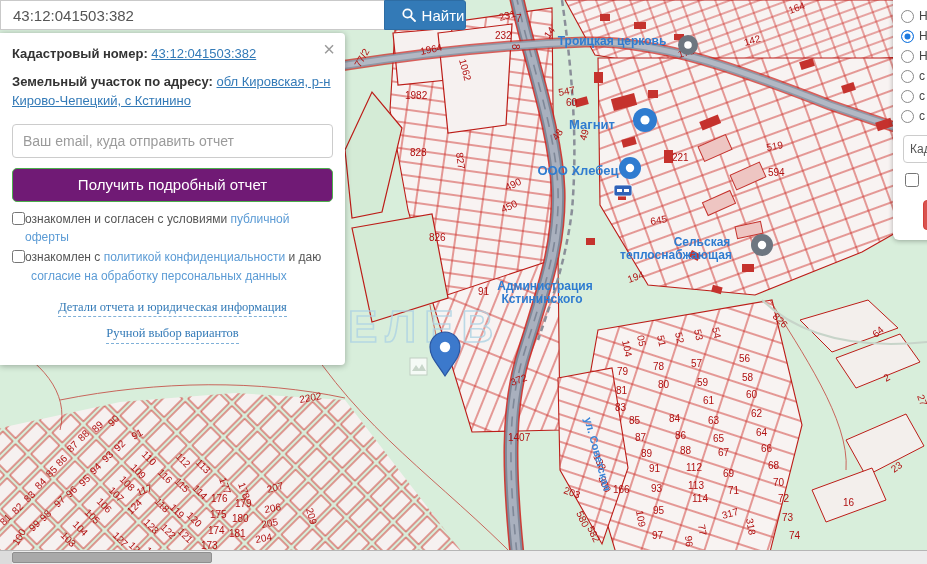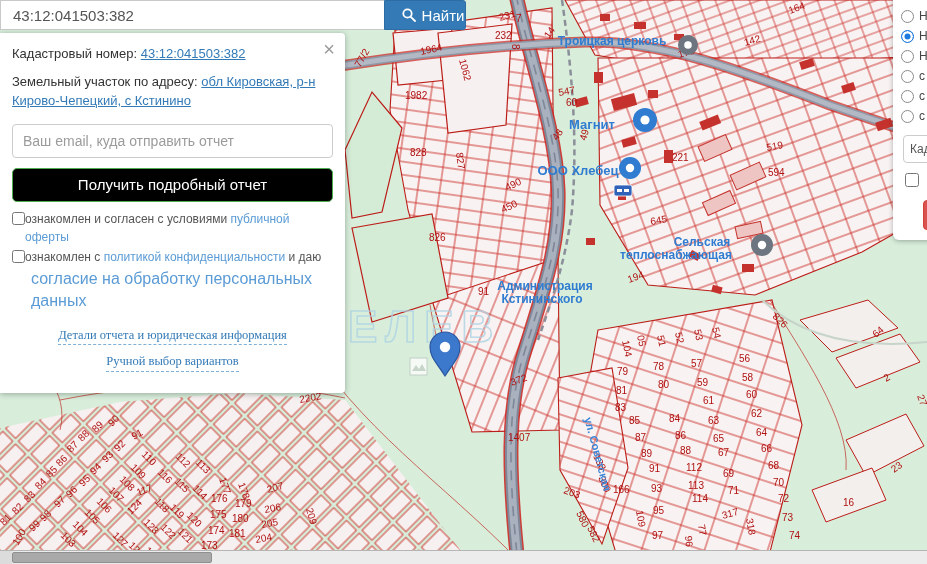--- a/index.html
+++ b/index.html
@@ -25,38 +25,38 @@
     font:15px "Liberation Sans",sans-serif;display:flex;align-items:center;justify-content:center;
     gap:6px;cursor:pointer;border-radius:0 3px 3px 0;box-sizing:border-box;padding-left:16px;
   }
   
   .panel{
     position:absolute;left:0;top:33px;width:345px;box-sizing:border-box;
     background:#fff;border-radius:0 4px 4px 0;box-shadow:0 1px 6px rgba(0,0,0,.3);
     padding:12px 12px 14px 12px;z-index:25;color:#333;font-size:13px;line-height:1.45;
   }
   .panel .row{margin-bottom:9px;}
-  .panel b{font-weight:normal;}
+  .panel b{font-weight:bold;}
   .panel a{color:#337ab7;text-decoration:underline;cursor:pointer;}
   .panel .close-x{
     position:absolute;right:10px;top:6px;font-size:20px;color:#9a9a9a;cursor:pointer;line-height:1;
   }
   .email-input{
     width:100%;box-sizing:border-box;height:34px;border:1px solid #ccc;border-radius:4px;
     padding:2px 10px;font:14px "Liberation Sans",sans-serif;color:#555;outline:none;margin:4px 0 10px 0;
   }
   .email-input::placeholder{color:#9b9b9b;}
   .report-btn{
-    width:100%;height:34px;background:#000000;border:1px solid #4cae4c;border-radius:5px;
+    width:100%;height:34px;background:#701a75;border:1px solid #4cae4c;border-radius:5px;
     color:#fff;font:15px "Liberation Sans",sans-serif;cursor:pointer;margin-bottom:8px;
   }
   .chk-row{display:flex;align-items:flex-start;font-size:12px;color:#555;line-height:1.5;margin-bottom:2px;}
   .chk-row input{margin:2px 0 0 0;width:13px;height:13px;flex:0 0 auto;}
   .chk-row a{color:#5b9bd5;text-decoration:none;}
-  .chk-indent{margin-left:19px;font-size:16px;line-height:1.4;margin-bottom:4px;}
+  .chk-indent{margin-left:19px;font-size:12px;line-height:1.4;margin-bottom:4px;}
   .chk-indent a{color:#5b9bd5;text-decoration:none;}
   .panel-links{text-align:center;margin-top:14px;}
   .panel-links a{
     display:inline-block;color:#337ab7;font-size:12.5px;text-decoration:none;
     border-bottom:1px dashed #7fb0d8;margin-bottom:7px;cursor:pointer;font-family:Liberation Serif, serif;
   }
   
   .right-panel{
     position:absolute;left:893px;top:-8px;width:140px;height:248px;background:#fff;
     border-radius:6px;box-shadow:0 1px 5px rgba(0,0,0,.3);z-index:25;padding:14px 0 0 8px;box-sizing:border-box;

